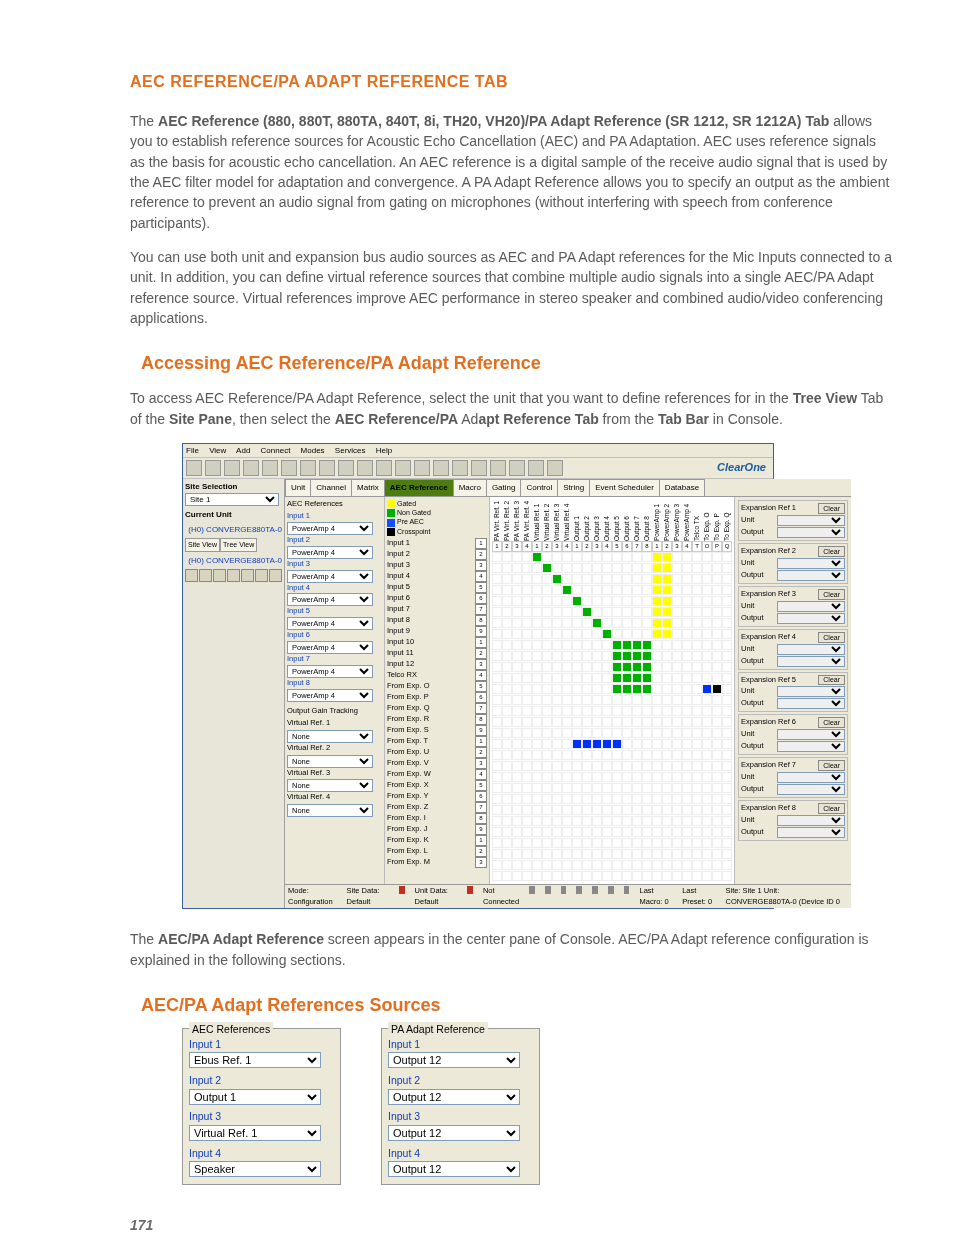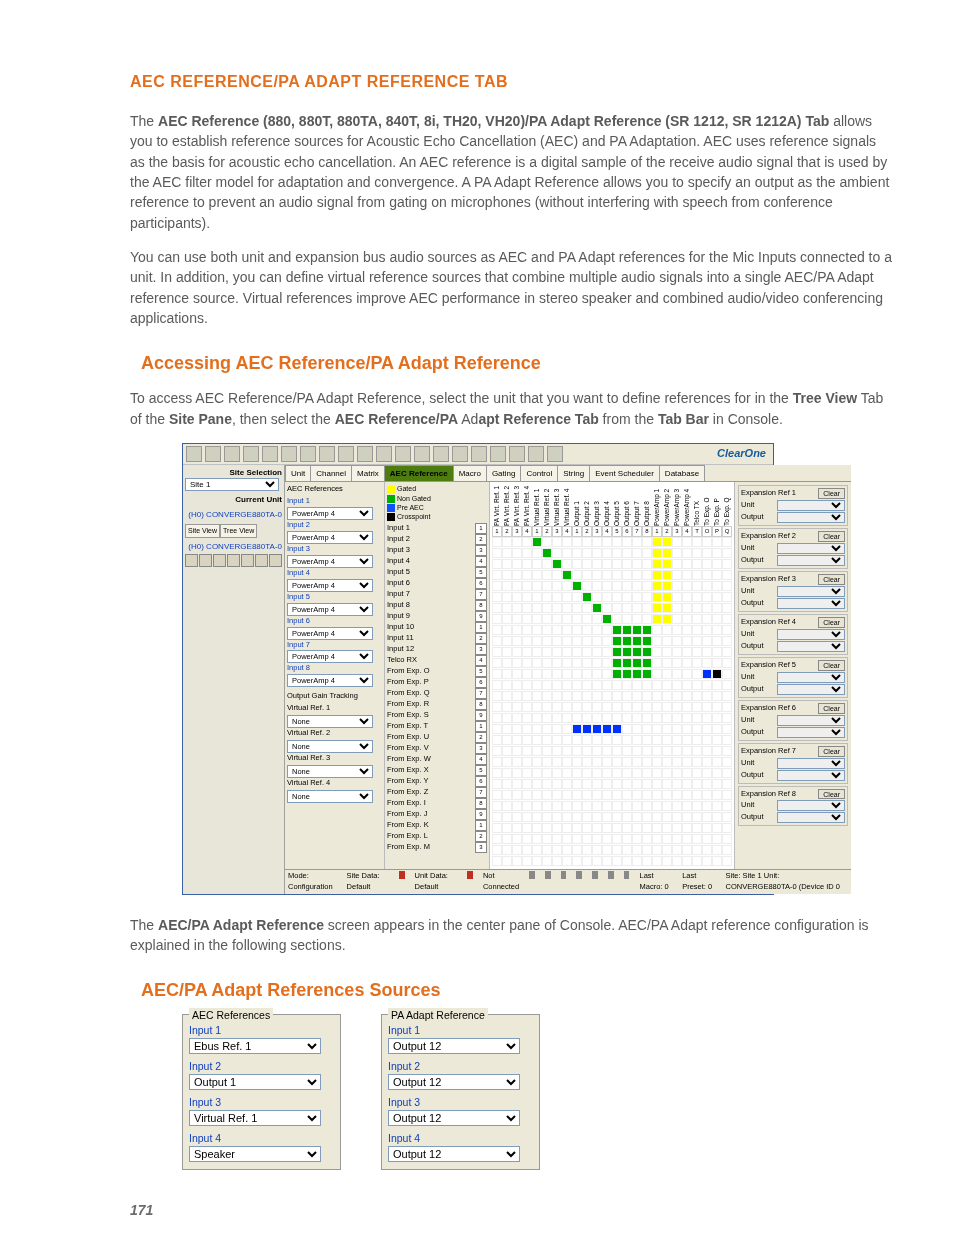--- a/index.html
+++ b/index.html
@@ -70,21 +70,21 @@
     background:#ece9d8; padding:2px 3px; border-bottom:1px solid #c0c0c0;
     display:flex; gap:3px; align-items:center;
   }
   .toolbar .tb { width:14px; height:14px; background:#d0d0c0; border:1px solid #999; }
   .toolbar .logo { margin-left:auto; font-weight:bold; font-style:italic; color:#1a5b9b; font-size:11px; padding-right:4px;}
   .app-body { display:flex; }
   .sidebar {
     width:100px; background:#e8e6d8; border-right:1px solid #a0a0a0;
     padding:2px;
   }
-  .sidebar .hdr { font-weight:bold; font-size:8px; color:#000;text-align:right; }
+  .sidebar .hdr { font-weight:bold; font-size:8px; color:#000; }
   .sidebar select, .sidebar .sel {
     width:94px; font-size:8px; border:1px solid #7f9db9; background:#fff;
   }
   .sidebar .tabrow { display:flex; margin-top:3px; }
   .sidebar .tabrow div { border:1px solid #999; padding:1px 2px; font-size:7px; background:#f5f3e7;}
   .sidebar .blue { color:#1040c0; font-size:8px; margin-top:3px;text-align:right;}
   .sidebar .row7 { margin-top:2px; display:flex; gap:1px;}
   .sidebar .row7 div{ width:11px;height:11px;border:1px solid #888;background:#d8d4c0;}
   .main { flex:1; display:flex; flex-direction:column;}
   .tabbar { display:flex; background:#ece9d8; border-bottom:1px solid #999;}
@@ -156,20 +156,29 @@
 
 <p>You can use both unit and expansion bus audio sources as AEC and PA Adapt references for the Mic Inputs connected to a unit. In addition, you can define virtual reference sources that combine multiple audio signals into a single AEC/PA Adapt reference source. Virtual references improve AEC performance in stereo speaker and combined audio/video conferencing applications.</p>
 
 <h2 class="sub-title">Accessing AEC Reference/PA Adapt Reference</h2>
 
 <p>
   <span>To access AEC Reference/PA Adapt Reference, select the unit that you want to define references for in the </span><b>Tree View</b><span> Tab of the </span><b>Site Pane</b><span>, then select the </span><b>AEC Reference/PA</b><span> Ad</span><b>apt Reference Tab</b><span> from the </span><b>Tab Bar</b><span> in Console.</span>
 </p>
 
 <div class="app">
+  <div class="menubar">
+    <span>File</span>
+    <span>View</span>
+    <span>Add</span>
+    <span>Connect</span>
+    <span>Modes</span>
+    <span>Services</span>
+    <span>Help</span>
+  </div>
   <div class="toolbar">
     <div class="tb"></div>
     <div class="tb"></div>
     <div class="tb"></div>
     <div class="tb"></div>
     <div class="tb"></div>
     <div class="tb"></div>
     <div class="tb"></div>
     <div class="tb"></div>
     <div class="tb"></div>

